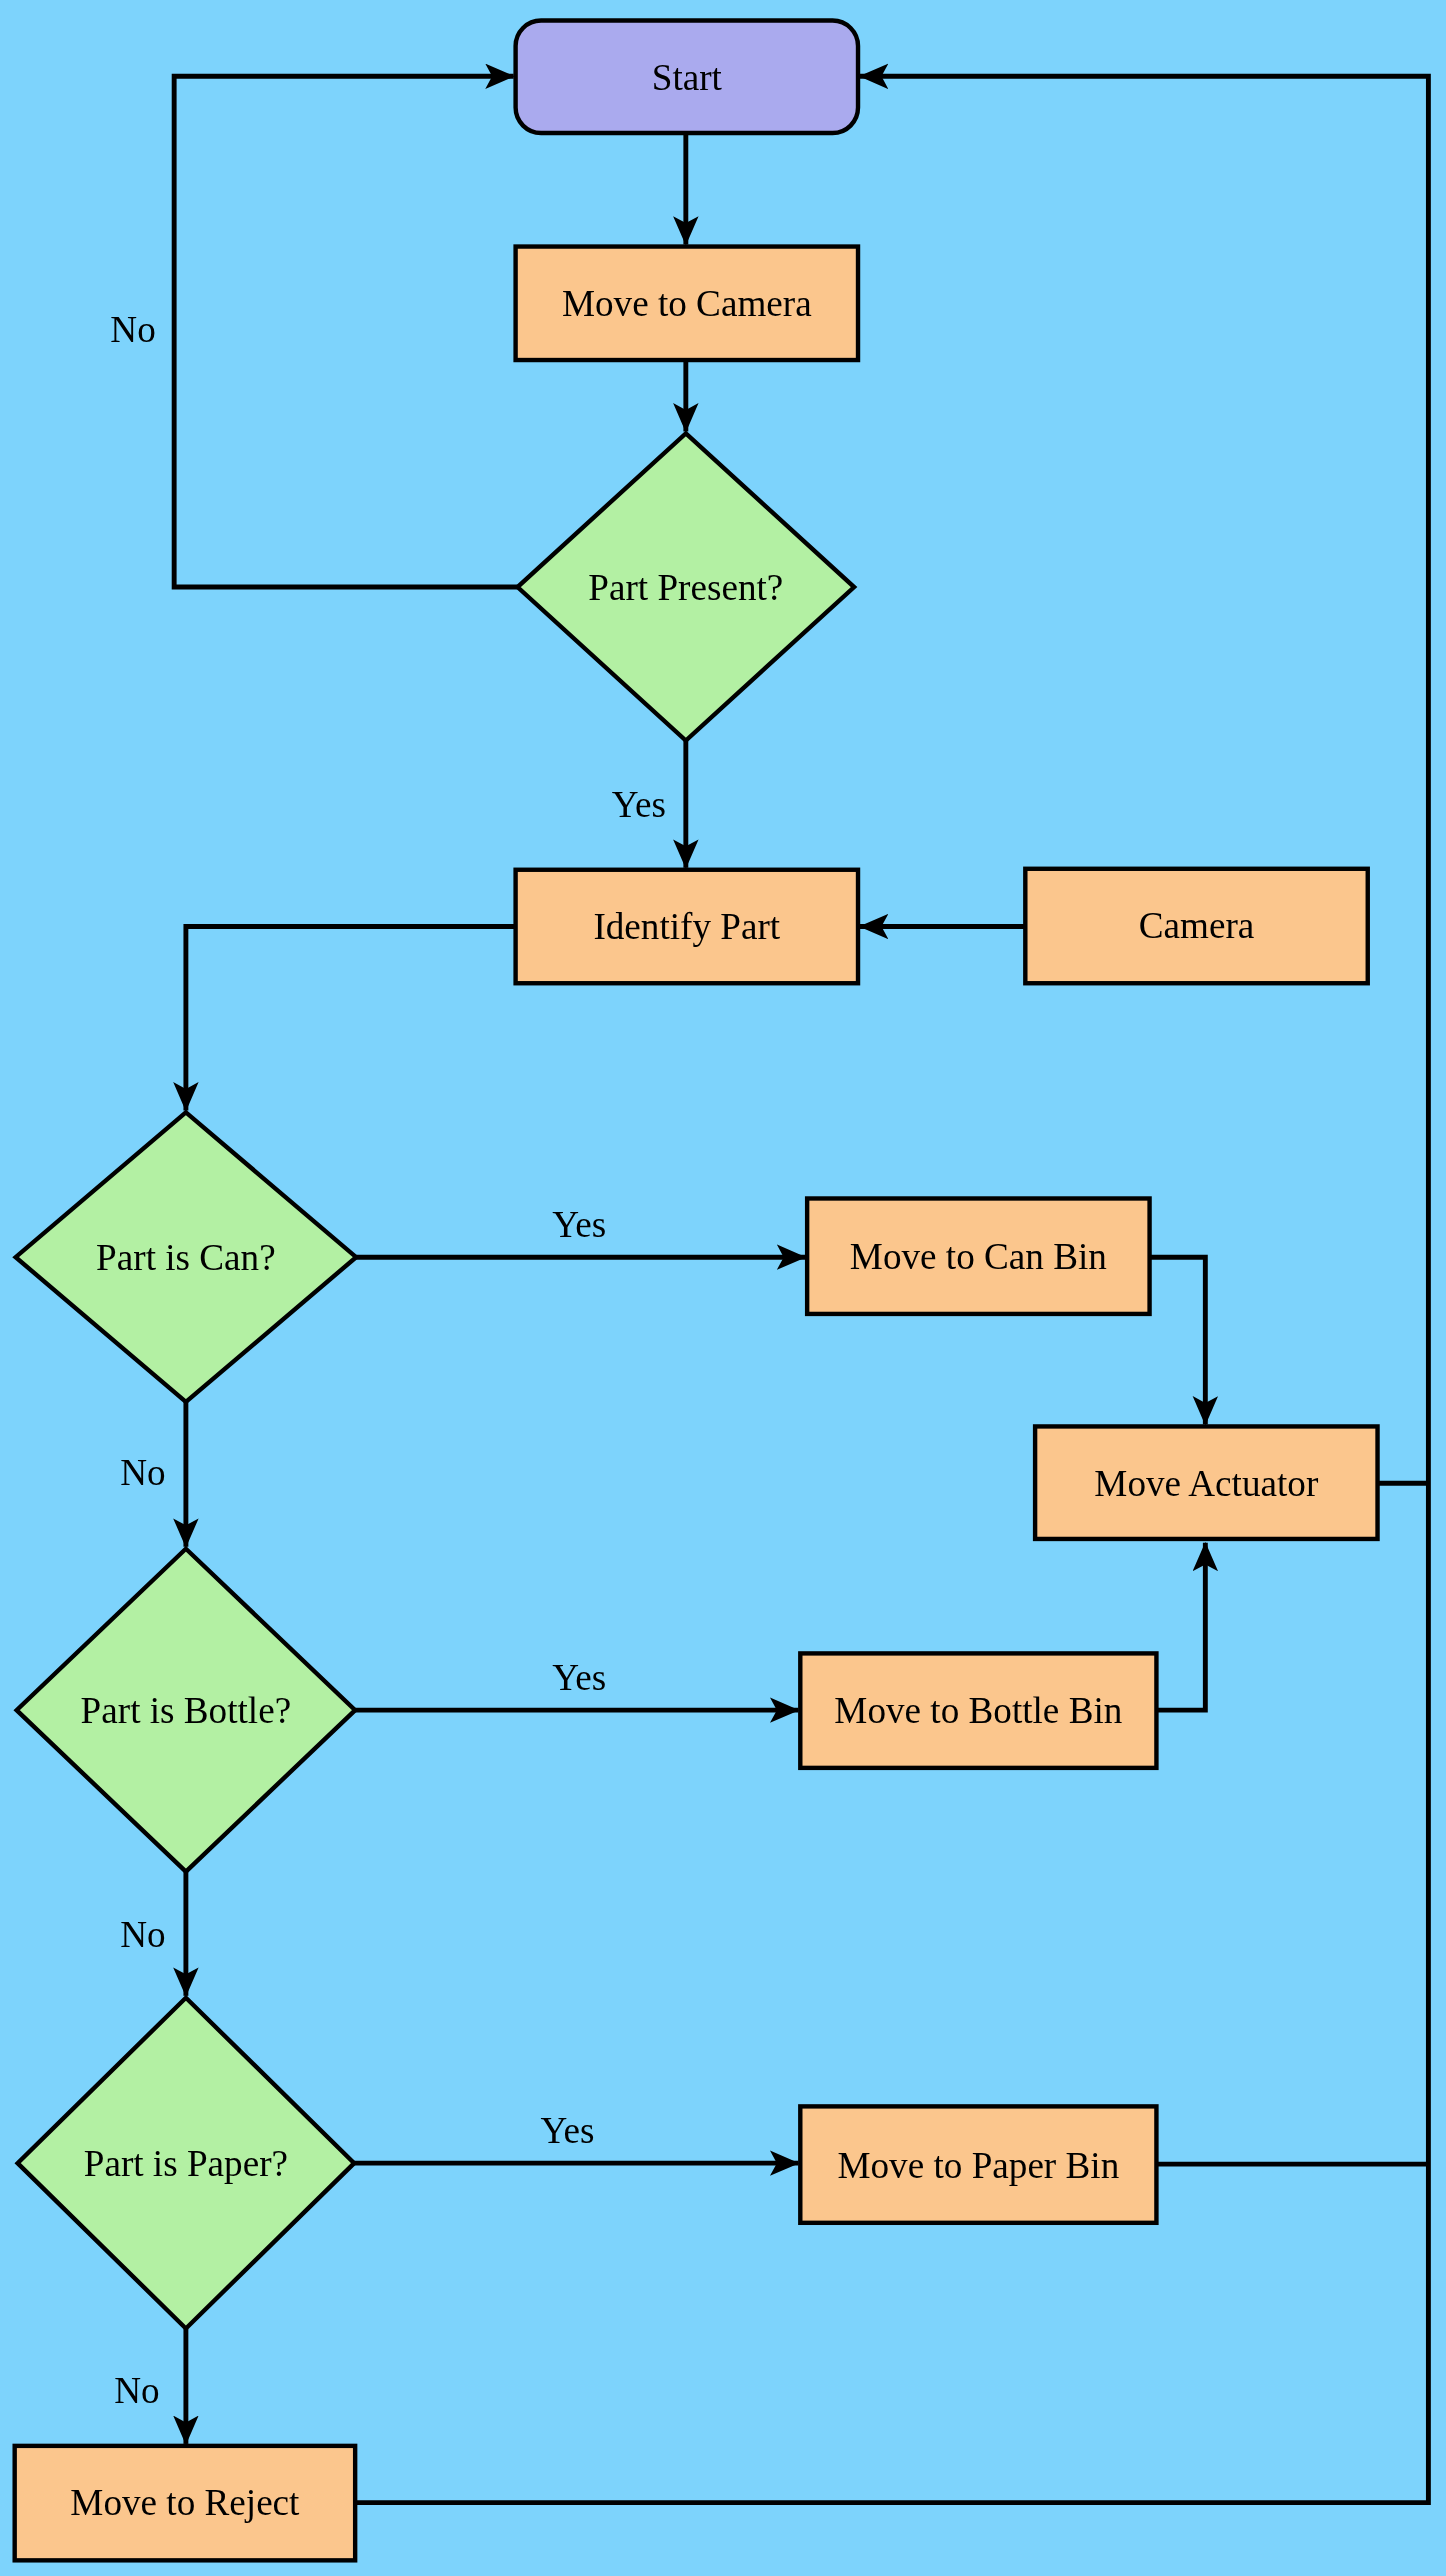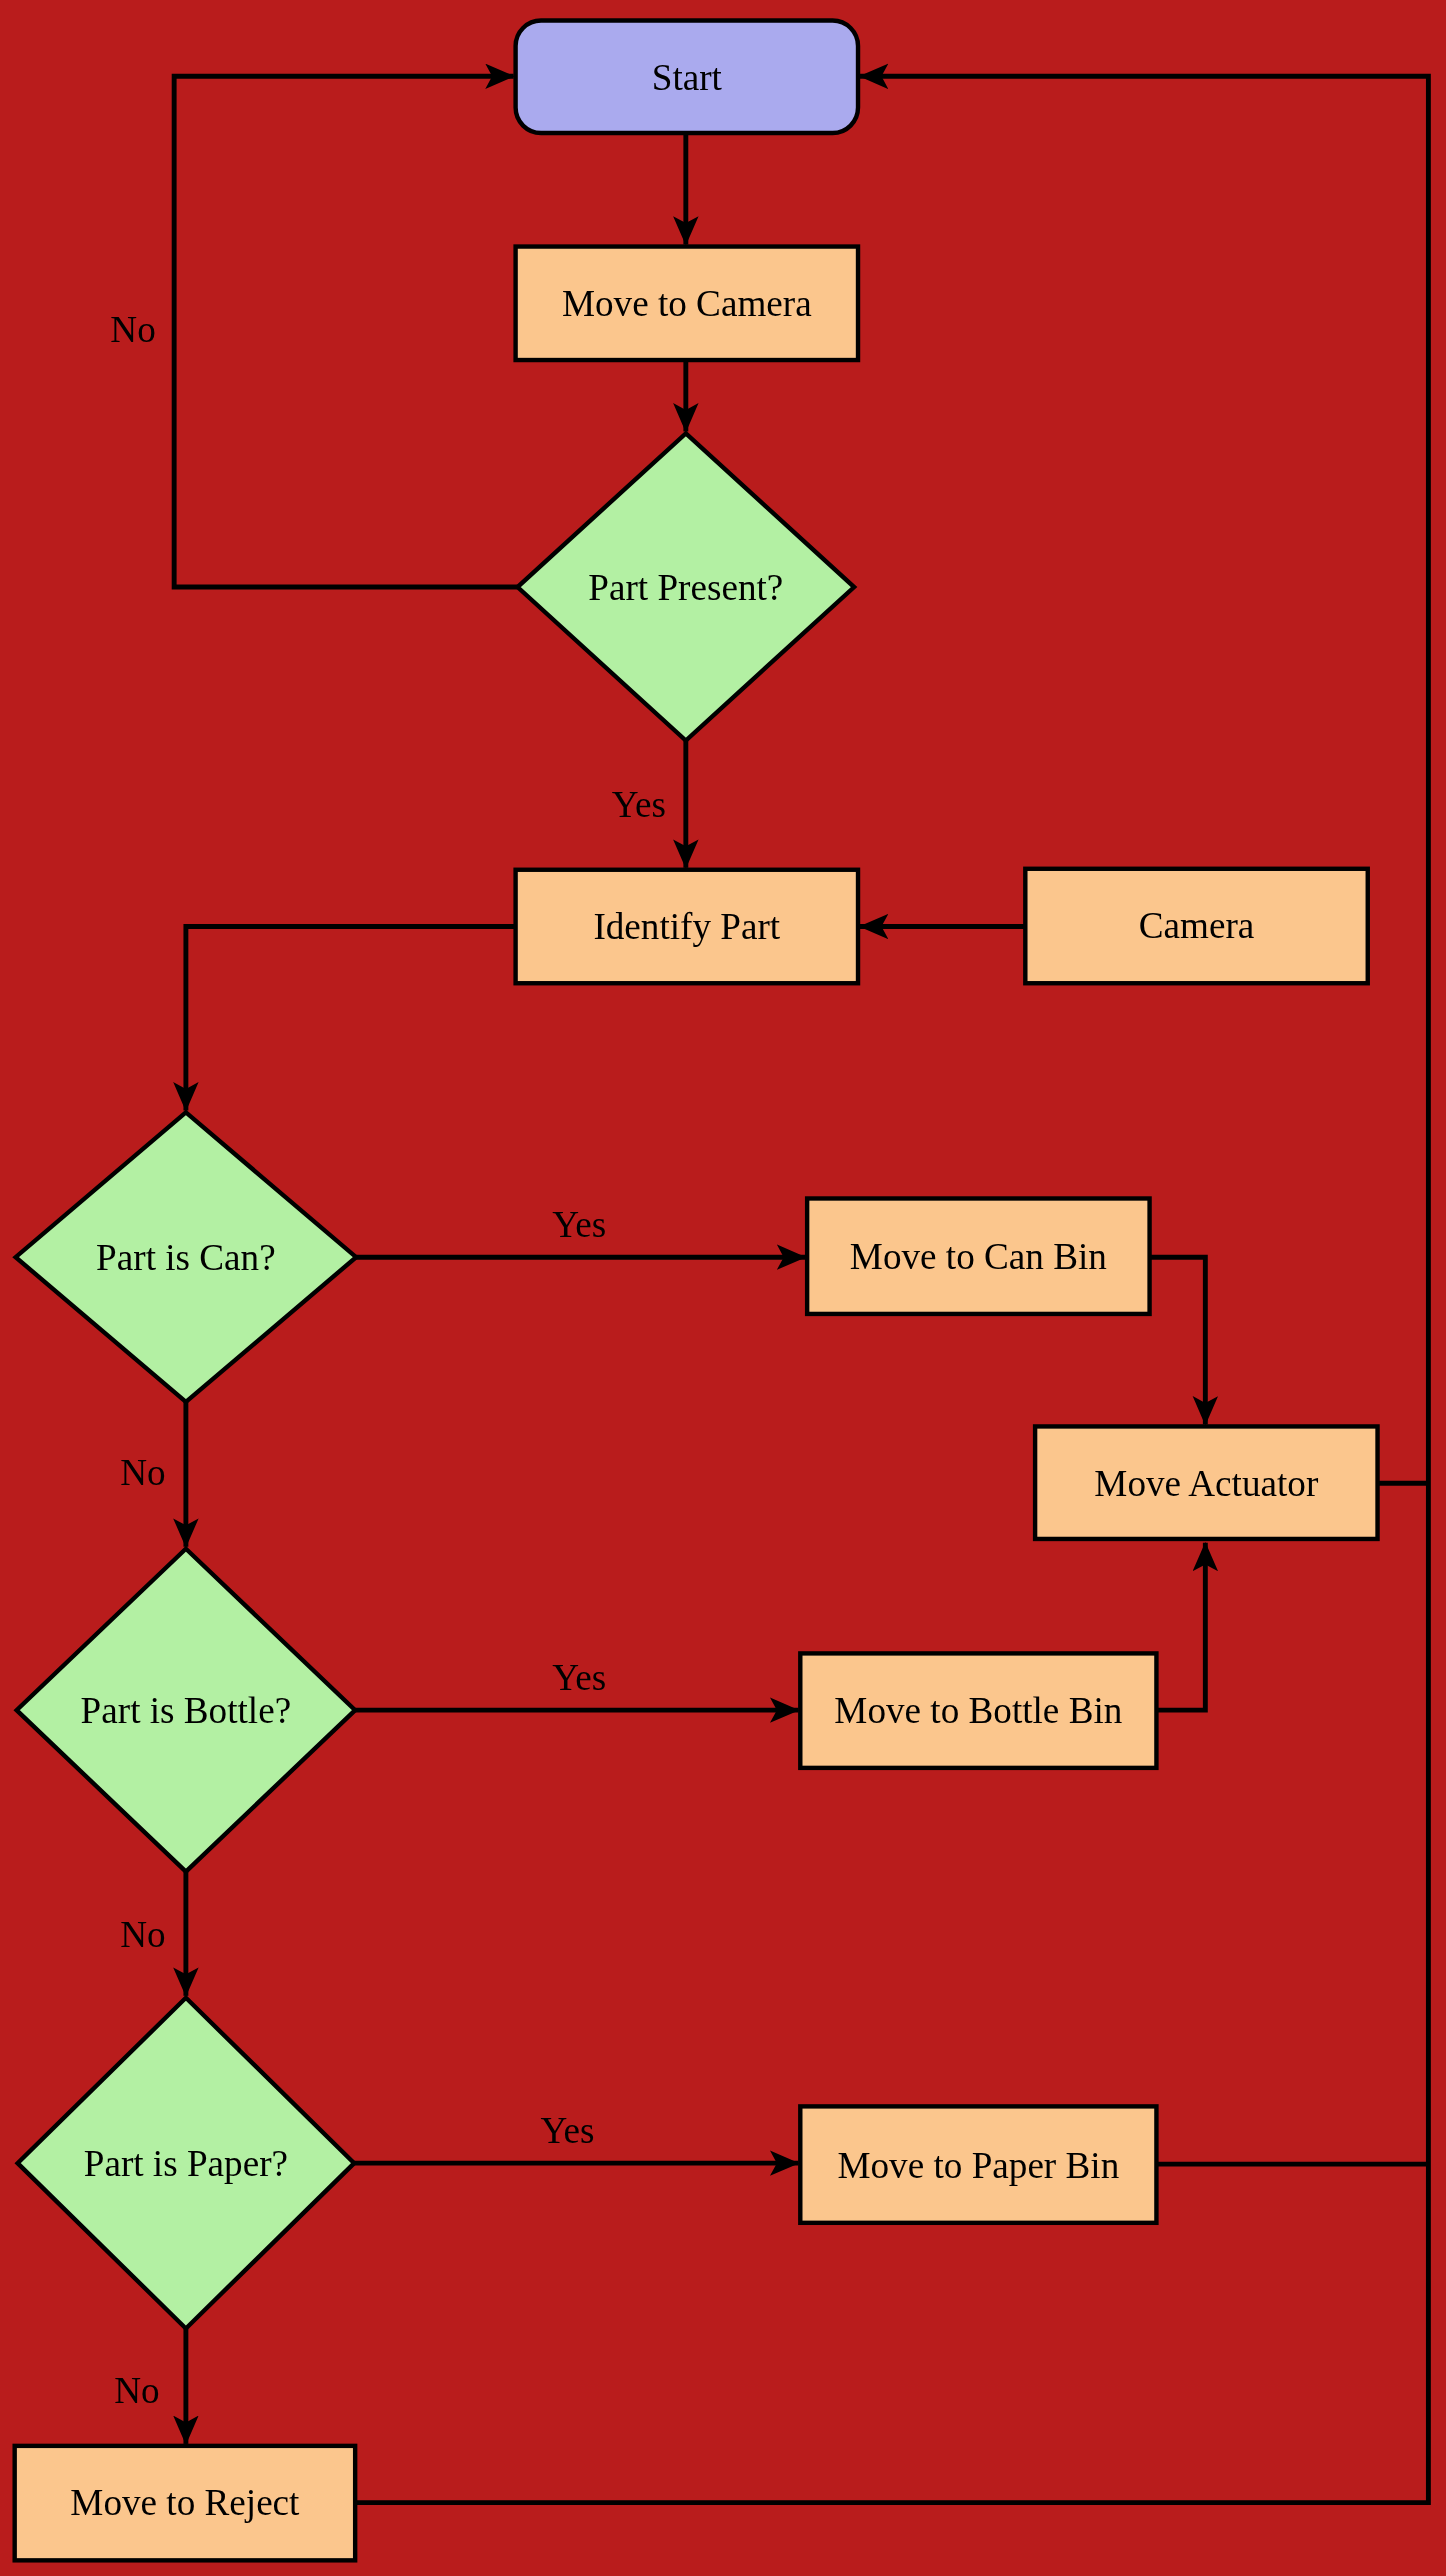--- a/index.html
+++ b/index.html
@@ -4,21 +4,21 @@
 <style>
   html, body {
     margin: 0;
     padding: 0;
     background: #ffffff;
   }
   .canvas {
     width: 1447px;
     height: 2576px;
     position: relative;
-    background: #b91c1c;
+    background: #7dd3fc;
   }
   svg { display: block; }
   .edge {
     fill: none;
     stroke: #000000;
     stroke-width: 5;
   }
   .node-shape {
     stroke: #000000;
     stroke-width: 4.5;

